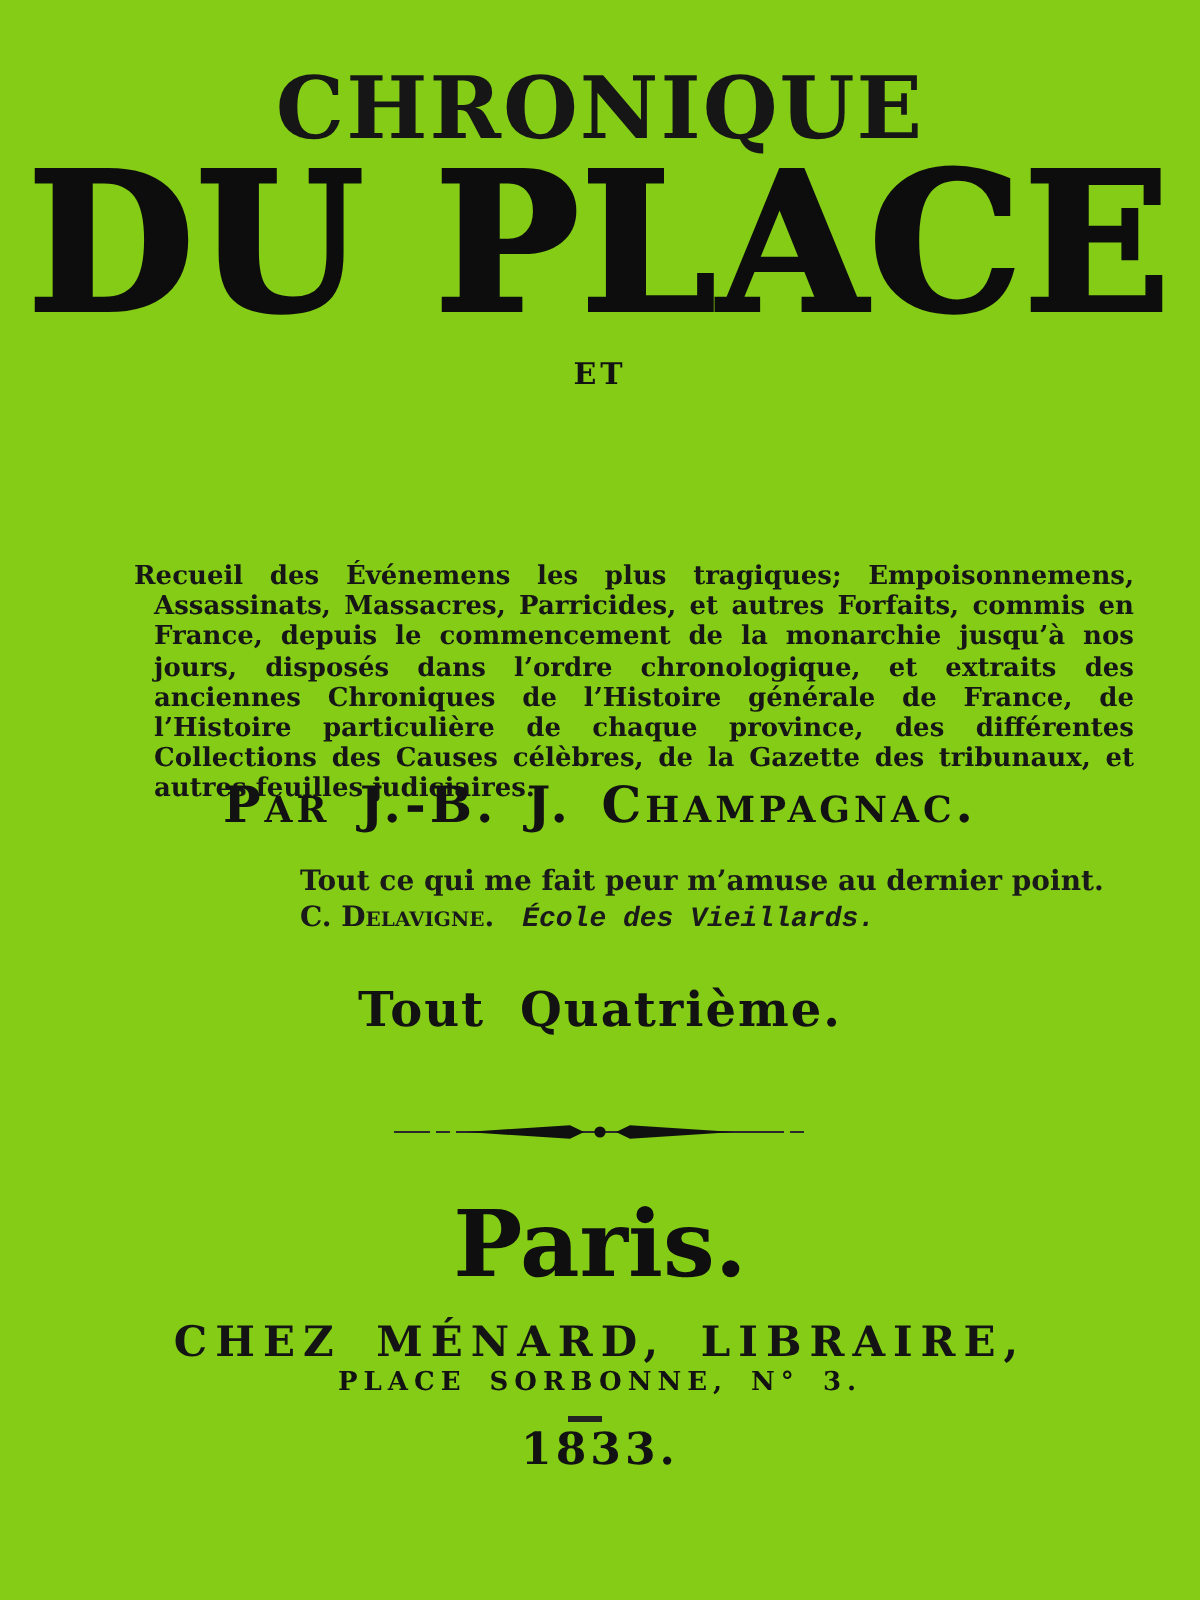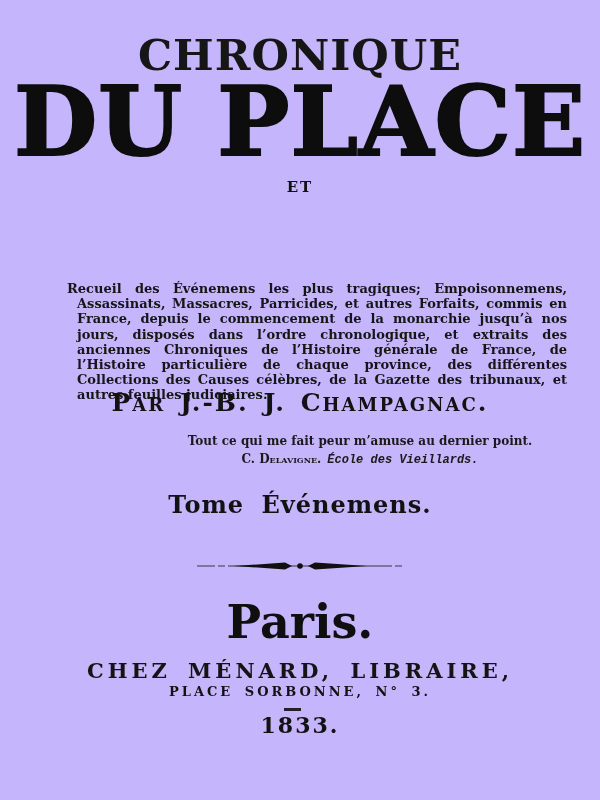--- a/index.html
+++ b/index.html
@@ -1,20 +1,20 @@
 <!DOCTYPE html>
 <html><head>
 <meta charset="utf-8">
 <style>
   html, body { margin: 0; padding: 0; background: #ffffff; }
   #page {
     position: relative;
     width: 600px;
     height: 800px;
-    background: #c4b5fd;
+    background: #84cc16;
     color: #121212;
     font-family: "DejaVu Serif", "Liberation Serif", serif;
     overflow: hidden;
   }
   .abs { position: absolute; left: 0; right: 0; text-align: center; }
 
   .title-line1 {
     top: 30px;
     font-size: 43px;
     letter-spacing: 1px;
@@ -64,27 +64,26 @@
     font-weight: bold;
     font-variant: small-caps;
     letter-spacing: 2px;
     word-spacing: 4px;
   }
   .epigraph {
     position: absolute;
     top: 433px;
     left: 150px;
     width: 420px;
-    text-align: center;
-    font-size: 12px;
+    font-size: 14px;
     line-height: 17.5px;
     font-weight: 600;
     color: #1a1a1a;
   }
-  .epigraph .attr-name { font-variant: small-caps; margin-right: 6px; }
+  .epigraph .attr-name { font-variant: small-caps; margin-right: 14px; }
   .epigraph .attr-work { font-style: italic; font-family: Liberation Mono, monospace; }
   .volume {
     top: 490px;
     font-size: 24px;
     font-weight: bold;
     letter-spacing: 1px;
     word-spacing: 8px;
   }
   .divider { top: 558px; }
   .city {
@@ -138,21 +137,21 @@
 
   <p class="summary">Recueil des Événemens les plus tragiques; Empoisonnemens, Assassinats, Massacres, Parricides, et autres Forfaits, commis en France, depuis le commencement de la monarchie jusqu’à nos jours, disposés dans l’ordre chronologique, et extraits des anciennes Chroniques de l’Histoire générale de France, de l’Histoire particulière de chaque province, des différentes Collections des Causes célèbres, de la Gazette des tribunaux, et autres feuilles judiciaires.</p>
 
   <div class="abs byline">Par J.-B. J. Champagnac.</div>
 
   <div class="epigraph">
     <div>Tout ce qui me fait peur m’amuse au dernier point.</div>
     <div><span class="attr-name">C. Delavigne.</span><span class="attr-work">École des Vieillards.</span></div>
   </div>
 
-  <div class="abs volume">Tome Événemens.</div>
+  <div class="abs volume">Tout Quatrième.</div>
 
   <div class="abs divider">
     <svg width="210" height="14" viewBox="0 0 210 14" aria-hidden="true">
       <line x1="2" y1="7" x2="208" y2="7" stroke="#2a2a2a" stroke-width="0.9" stroke-dasharray="18 3 7 3 28 0"></line>
       <polygon points="38,7 90,3.6 97,7 90,10.4" fill="#101010"></polygon>
       <polygon points="172,7 120,3.6 113,7 120,10.4" fill="#101010"></polygon>
       <circle cx="105" cy="7" r="2.8" fill="#101010"></circle>
     </svg>
   </div>
 

